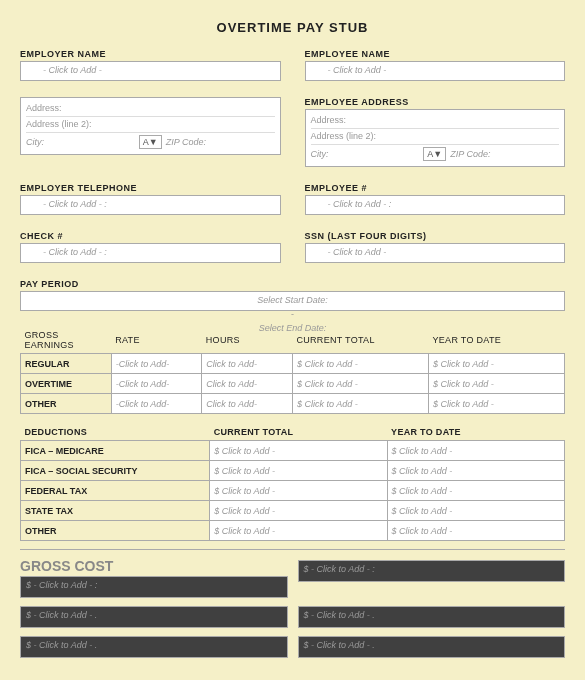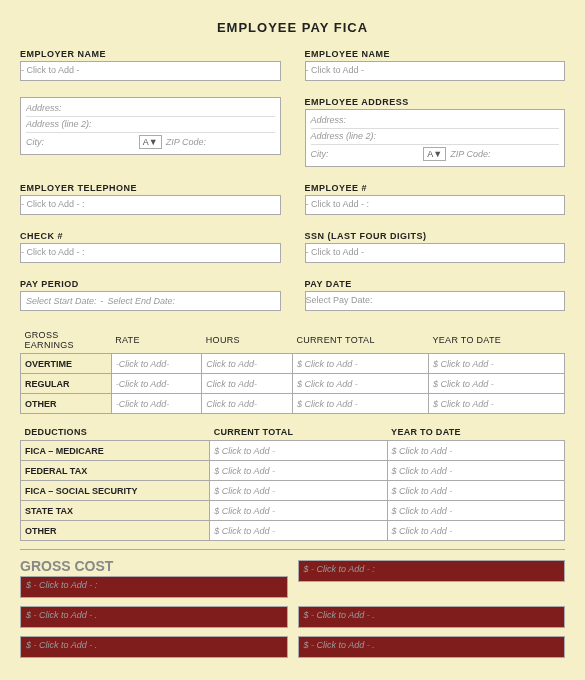--- a/index.html
+++ b/index.html
@@ -33,33 +33,33 @@
       letter-spacing: 0.5px;
       color: #222;
       margin-bottom: 2px;
       text-transform: uppercase;
     }
     .field-input {
       border: 1px solid #aaa;
       background: #fff;
       color: #999;
       font-size: 9px;
-      padding: 3px 0;
+      padding: 3px 22px;
       width: 100%;
       height: 20px;
+      font-style: italic;
     }
     .address-box {
       border: 1px solid #aaa;
       background: #fff;
       padding: 3px 5px;
     }
     .address-line {
       color: #999;
       font-size: 9px;
-      font-style: italic;
       border-bottom: 1px solid #ddd;
       padding: 2px 0;
       min-height: 16px;
     }
     .address-line:last-child { border-bottom: none; }
     .city-zip {
       display: flex;
       align-items: center;
       gap: 4px;
       padding: 2px 0;
@@ -86,20 +86,21 @@
       flex: 1;
     }
     .pay-period-row {
       display: flex;
       gap: 4px;
       align-items: center;
       border: 1px solid #aaa;
       background: #fff;
       padding: 3px 5px;
       height: 20px;
+      flex-direction: column;
     }
     .pay-period-label {
       color: #999;
       font-size: 9px;
       font-style: italic;
     }
     .dash { color: #999; font-size: 9px; }
 
     
     .section-table {
@@ -184,38 +185,38 @@
     }
     .total-label {
       font-size: 8px;
       font-weight: bold;
       color: #555;
       margin-bottom: 2px;
       text-transform: uppercase;
     }
     .total-input {
       border: 1px solid #aaa;
-      background: #7f1d1d;
+      background: #404040;
       color: #999;
       font-size: 9px;
       font-style: italic;
       padding: 3px 5px;
       width: 100%;
       height: 22px;
     }
     .section-divider {
       border: none;
       border-top: 1px solid #aaa;
       margin: 8px 0;
     }
   </style>
 </head>
 <body>
 
-<div class="page-title">EMPLOYEE PAY FICA</div>
+<div class="page-title">OVERTIME PAY STUB</div>
 
 <div class="two-col">
   <div class="col-left">
     <div class="field-group">
       <div class="field-label">EMPLOYER NAME</div>
       <div class="field-input">- Click to Add -</div>
     </div>
   </div>
   <div class="col-right">
     <div class="field-group">
@@ -295,49 +296,43 @@
   <div class="col-left">
     <div class="field-group">
       <div class="field-label">PAY PERIOD</div>
       <div class="pay-period-row">
         <span class="pay-period-label">Select Start Date:</span>
         <span class="dash">-</span>
         <span class="pay-period-label">Select End Date:</span>
       </div>
     </div>
   </div>
-  <div class="col-right">
-    <div class="field-group">
-      <div class="field-label">PAY DATE</div>
-      <div class="field-input">Select Pay Date:</div>
-    </div>
-  </div>
 </div>
 
 <div>
   <table class="section-table">
     <thead>
       <tr class="section-header-row">
         <th style="width:80px">GROSS EARNINGS</th>
         <th style="width:80px">RATE</th>
         <th style="width:80px">HOURS</th>
         <th style="width:120px">CURRENT TOTAL</th>
         <th style="width:120px">YEAR TO DATE</th>
       </tr>
     </thead>
     <tbody id="gross-earnings-body">
     <tr>
-      <td class="row-label">OVERTIME</td>
+      <td class="row-label">REGULAR</td>
       <td>-Click to Add-</td>
       <td>Click to Add-</td>
       <td>$ Click to Add -</td>
       <td>$ Click to Add -</td>
     </tr>
         <tr>
-      <td class="row-label">REGULAR</td>
+      <td class="row-label">OVERTIME</td>
       <td>-Click to Add-</td>
       <td>Click to Add-</td>
       <td>$ Click to Add -</td>
       <td>$ Click to Add -</td>
     </tr>
         <tr>
       <td class="row-label">OTHER</td>
       <td>-Click to Add-</td>
       <td>Click to Add-</td>
       <td>$ Click to Add -</td>
@@ -356,26 +351,26 @@
         <th style="width:150px">YEAR TO DATE</th>
       </tr>
     </thead>
     <tbody id="deductions-body">
     <tr>
       <td class="row-label">FICA – MEDICARE</td>
       <td>$ Click to Add -</td>
       <td>$ Click to Add -</td>
     </tr>
         <tr>
+      <td class="row-label">FICA – SOCIAL SECURITY</td>
+      <td>$ Click to Add -</td>
+      <td>$ Click to Add -</td>
+    </tr>
+        <tr>
       <td class="row-label">FEDERAL TAX</td>
-      <td>$ Click to Add -</td>
-      <td>$ Click to Add -</td>
-    </tr>
-        <tr>
-      <td class="row-label">FICA – SOCIAL SECURITY</td>
       <td>$ Click to Add -</td>
       <td>$ Click to Add -</td>
     </tr>
         <tr>
       <td class="row-label">STATE TAX</td>
       <td>$ Click to Add -</td>
       <td>$ Click to Add -</td>
     </tr>
         <tr>
       <td class="row-label">OTHER</td>

